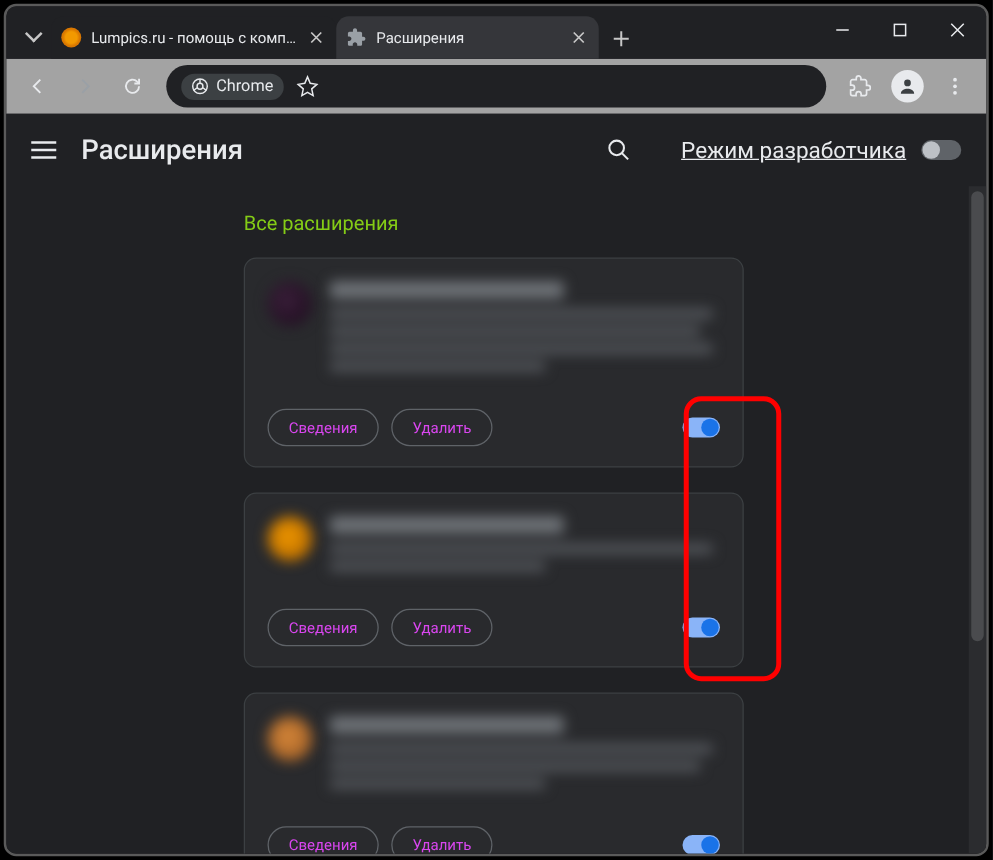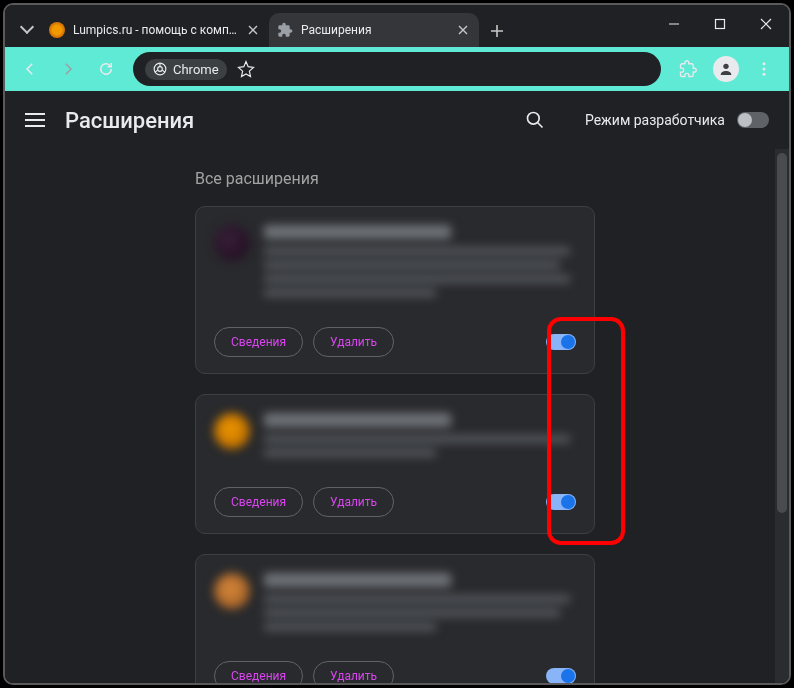--- a/index.html
+++ b/index.html
@@ -16,42 +16,42 @@
   .tab .favicon { width: 16px; height: 16px; border-radius: 50%; flex-shrink: 0; }
   .tab .title { white-space: nowrap; overflow: hidden; text-overflow: ellipsis; flex: 1; }
   .tab .close { width: 16px; height: 16px; display: flex; align-items: center; justify-content: center; flex-shrink: 0; }
   .tab .close svg { width: 10px; height: 10px; }
   .newtab { width: 28px; height: 28px; display: flex; align-items: center; justify-content: center; margin-left: 4px; margin-bottom: 2px; }
   .win-controls { position: absolute; right: 0; top: 0; display: flex; height: 38px; }
   .win-btn { width: 46px; display: flex; align-items: center; justify-content: center; }
   .win-btn svg { width: 12px; height: 12px; }
 
   
-  .toolbar { height: 44px; background: #5eead4; display: flex; align-items: center; padding: 0 8px; gap: 4px; border-top-left-radius: 0; }
+  .toolbar { height: 44px; background: #a3a3a3; display: flex; align-items: center; padding: 0 8px; gap: 4px; border-top-left-radius: 0; }
   .nav-btn { width: 34px; height: 34px; display: flex; align-items: center; justify-content: center; border-radius: 50%; }
   .nav-btn svg { width: 18px; height: 18px; }
   .addr { flex: 1; height: 34px; background: #202124; border-radius: 17px; display: flex; align-items: center; padding: 0 12px; gap: 10px; margin: 0 6px; }
   .addr .chrome-chip { display: flex; align-items: center; gap: 6px; color: #e8eaed; font-size: 13px; background: #3c4043; padding: 3px 8px; border-radius: 12px; }
   .addr .url { color: #9aa0a6; font-size: 14px; flex: 1; }
   .addr-right { display: flex; align-items: center; gap: 8px; }
   .icon-btn { width: 34px; height: 34px; display: flex; align-items: center; justify-content: center; border-radius: 50%; }
   .avatar { width: 26px; height: 26px; border-radius: 50%; background: #e8eaed; display: flex; align-items: center; justify-content: center; }
 
   
   .page { position: absolute; top: 86px; left: 0; right: 0; bottom: 0; background: #202124; }
   .page-header { height: 58px; display: flex; align-items: center; padding: 0 20px; gap: 20px; color: #e8eaed; }
   .hamburger { width: 20px; height: 14px; display: flex; flex-direction: column; justify-content: space-between; }
   .hamburger span { height: 2px; background: #e8eaed; }
   .page-title { font-size: 22px; font-weight: 500; flex: 1; }
-  .dev-mode { display: flex; align-items: center; gap: 12px; color: #e8eaed; font-size: 14px; }
+  .dev-mode { display: flex; align-items: center; gap: 12px; color: #e8eaed; font-size: 18px; text-decoration: underline; }
   .dev-toggle { width: 32px; height: 16px; background: #5f6368; border-radius: 8px; position: relative; }
   .dev-toggle::after { content: ''; position: absolute; width: 14px; height: 14px; background: #bdc1c6; border-radius: 50%; top: 1px; left: 1px; }
 
   .content-scroll { position: absolute; top: 58px; left: 0; right: 14px; bottom: 0; overflow: hidden; padding: 20px 0 0 190px; }
-  .section-title { color: #a3a3a3; font-size: 16px; margin-bottom: 18px; }
+  .section-title { color: #84cc16; font-size: 16px; margin-bottom: 18px; }
 
   .ext-card { width: 400px; background: #292a2d; border-radius: 10px; padding: 18px 18px 16px 18px; margin-bottom: 20px; position: relative; border: 1px solid #3c4043; }
   .ext-top { display: flex; gap: 14px; }
   .ext-icon { width: 36px; height: 36px; border-radius: 50%; flex-shrink: 0; filter: blur(5px); }
   .ext-info { flex: 1; filter: blur(5px); }
   .ext-name { height: 14px; background: #6f7378; border-radius: 3px; margin-bottom: 8px; width: 60%; }
   .ext-desc { height: 8px; background: #54575c; border-radius: 2px; margin-bottom: 6px; }
   .ext-desc.w1 { width: 98%; }
   .ext-desc.w2 { width: 95%; }
   .ext-desc.w3 { width: 55%; }

